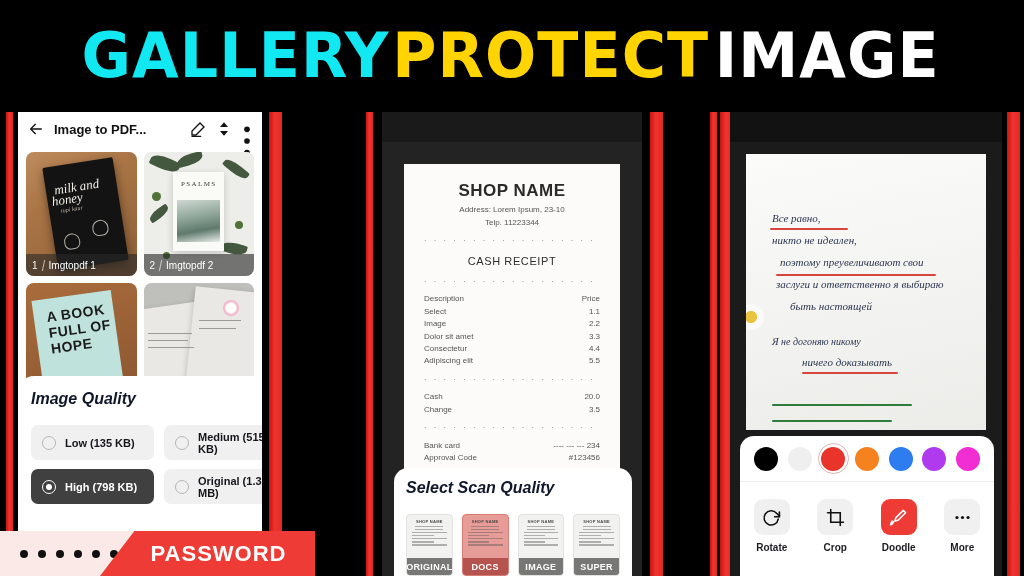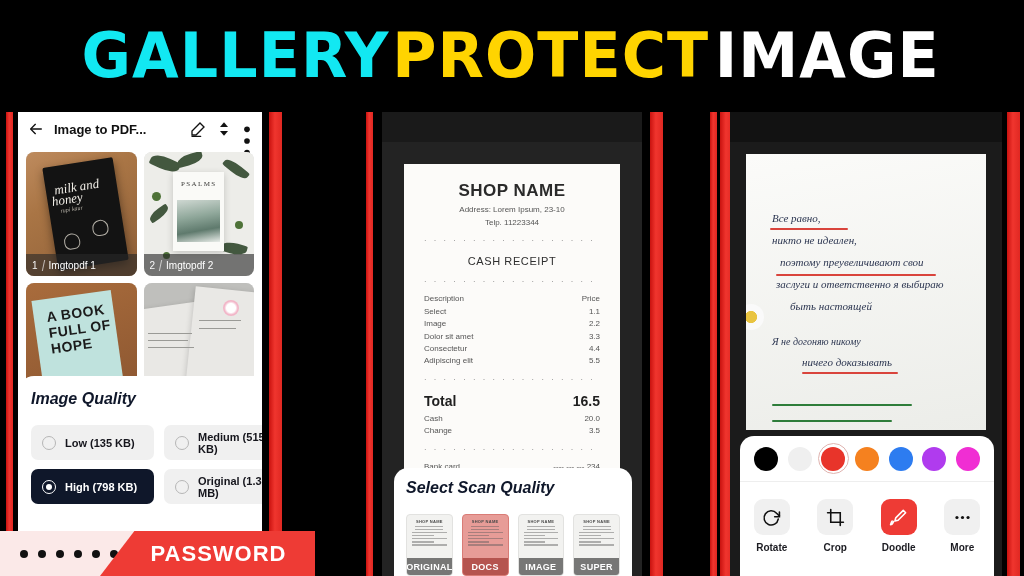--- a/index.html
+++ b/index.html
@@ -107,21 +107,21 @@
     background: #fff; border-radius: 16px 16px 0 0; z-index: 6;
     padding: 14px 13px 0 13px;
   }
   .sheet-title { font-size: 16px; font-weight: 700; color: #0f172a; margin-bottom: 17px; font-style: italic; }
   .qgrid { display: grid; grid-template-columns: 1fr 1fr; gap: 9px 10px; }
   .qopt {
     height: 35px; border-radius: 7px; background: #F0F0F0;
     display: flex; align-items: center; gap: 9px; padding: 0 11px;
     font-size: 11px; font-weight: 700; color: #15151c;
   }
-  .qopt.sel { background: #0f172a; color: #fff; }
+  .qopt.sel { background: #404040; color: #fff; }
   .radio { width: 14px; height: 14px; border-radius: 50%; border: 1.6px solid #b6b6b6; flex: none; }
   .qopt.sel .radio { border-color: #fff; position: relative; }
   .qopt.sel .radio::after {
     content: ""; position: absolute; left: 3px; top: 3px; width: 6px; height: 6px;
     border-radius: 50%; background: #fff;
   }
 
   .pw-strip {
     position: absolute; left: 0; bottom: 0; width: 300px; height: 45px;
     background: #FBE9E8; z-index: 7; display: flex; align-items: center;
@@ -392,24 +392,20 @@
           </div>
           <div class="r-row">
             <span>Consectetur</span>
             <span>4.4</span>
           </div>
           <div class="r-row">
             <span>Adipiscing elit</span>
             <span>5.5</span>
           </div>
           <div class="r-dots">· · · · · · · · · · · · · · · · · · · · · · · ·</div>
-          <div class="r-total">
-            <span>Total</span>
-            <span>16.5</span>
-          </div>
           <div class="r-row">
             <span>Cash</span>
             <span>20.0</span>
           </div>
           <div class="r-row">
             <span>Change</span>
             <span>3.5</span>
           </div>
           <div class="r-dots">· · · · · · · · · · · · · · · · · · · · · · · ·</div>
           <div class="r-row">

